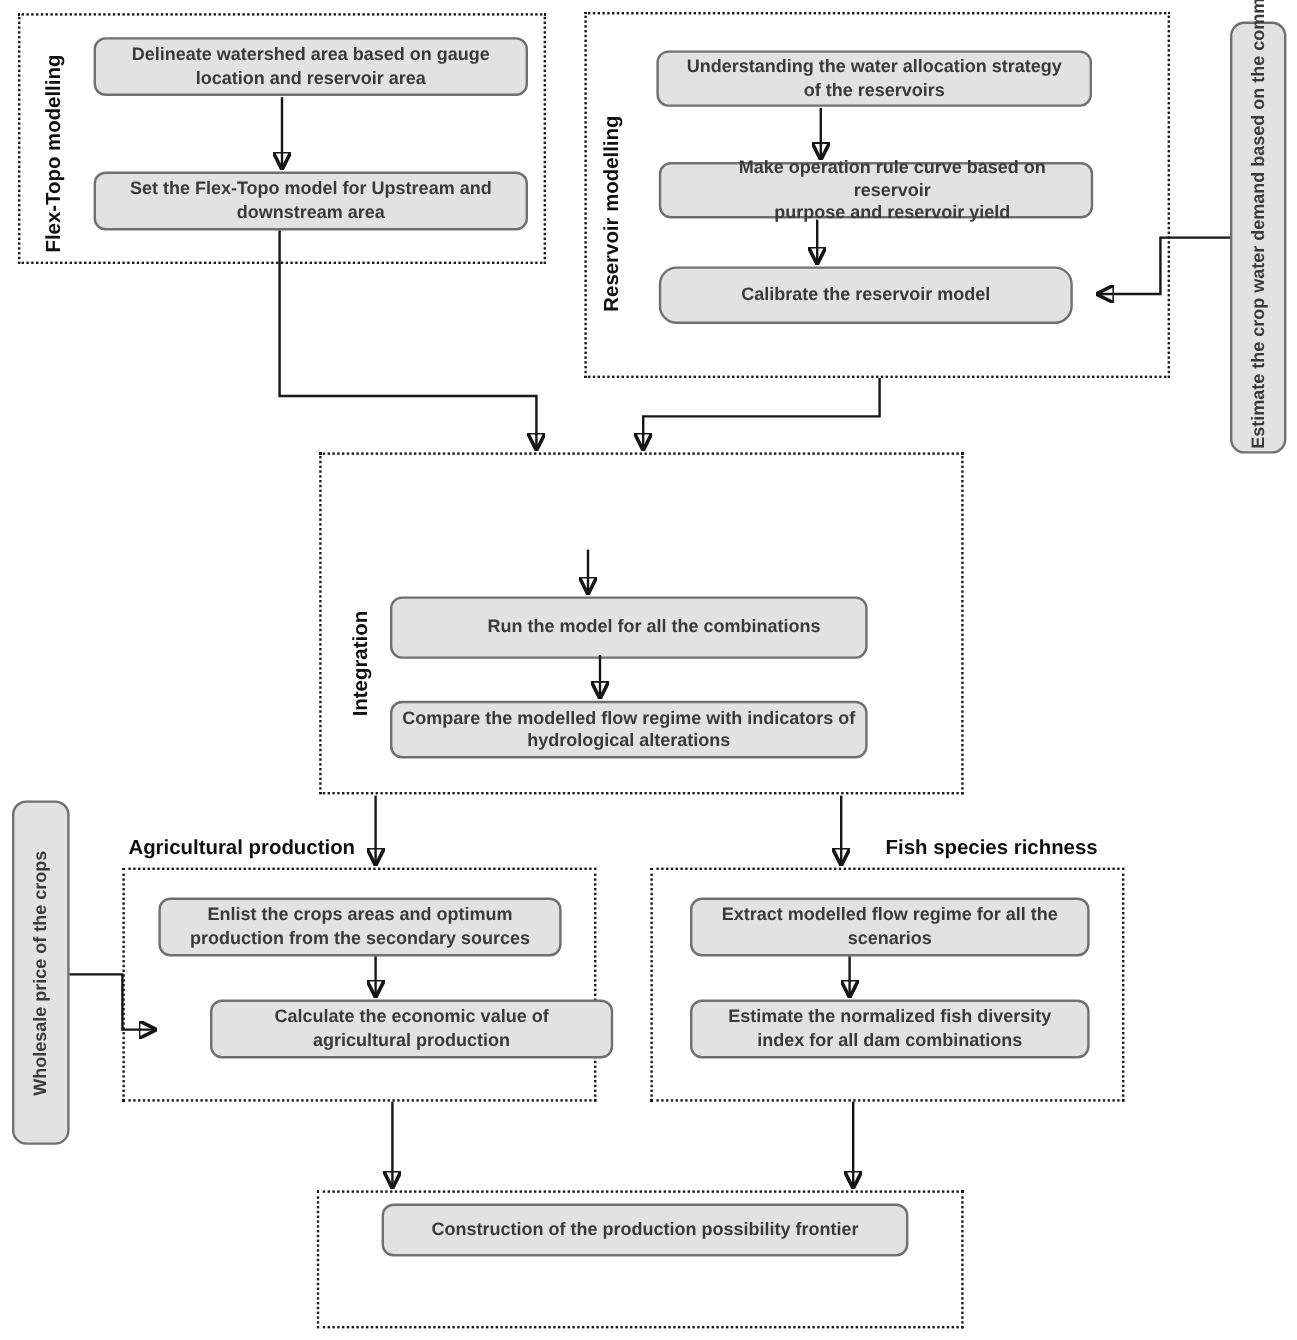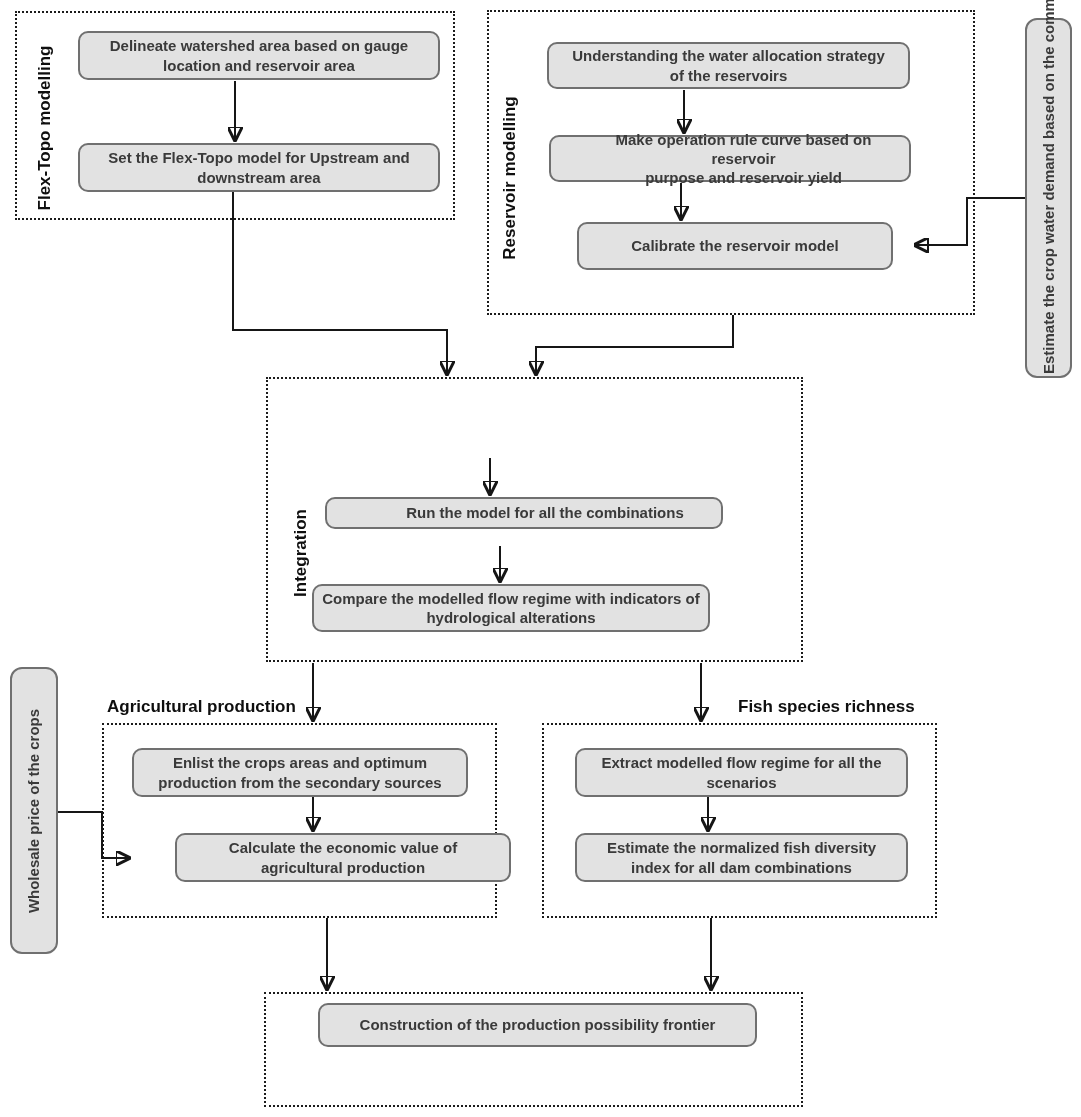--- a/index.html
+++ b/index.html
@@ -113,24 +113,24 @@
 
   <div class="node" style="left:78px;top:31px;width:362px;height:49px;">Delineate watershed area based on gauge
 location and reservoir area</div>
   <div class="node" style="left:78px;top:143px;width:362px;height:49px;">Set the Flex-Topo model for Upstream and
 downstream area</div>
 
   <div class="node" style="left:547px;top:42px;width:363px;height:47px;">Understanding the water allocation strategy
 of the reservoirs</div>
   <div class="node" style="left:549px;top:135px;width:362px;height:47px;padding-left:33px;">Make operation rule curve based on reservoir
 purpose and reservoir yield</div>
-  <div class="node" style="left:577px;top:222px;width:316px;height:48px;">Calibrate the reservoir model</div>
+  <div class="node" style="left:549px;top:222px;width:345px;height:48px;border-radius:15px;">Calibrate the reservoir model</div>
 
-  <div class="node" style="left:325px;top:497px;width:398px;height:32px;padding-left:48px;">Run the model for all the combinations</div>
-  <div class="node" style="left:312px;top:584px;width:398px;height:48px;">Compare the modelled flow regime with indicators of
+  <div class="node" style="left:325px;top:497px;width:398px;height:52px;padding-left:48px;">Run the model for all the combinations</div>
+  <div class="node" style="left:325px;top:584px;width:398px;height:48px;">Compare the modelled flow regime with indicators of
 hydrological alterations</div>
 
   <div class="node" style="left:132px;top:748px;width:336px;height:49px;">Enlist the crops areas and optimum
 production from the secondary sources</div>
   <div class="node" style="left:132px;top:833px;width:336px;height:49px;margin-left:43px;">Calculate the economic value of
 agricultural production</div>
 
   <div class="node" style="left:575px;top:748px;width:333px;height:49px;">Extract modelled flow regime for all the
 scenarios</div>
   <div class="node" style="left:575px;top:833px;width:333px;height:49px;">Estimate the normalized fish diversity

